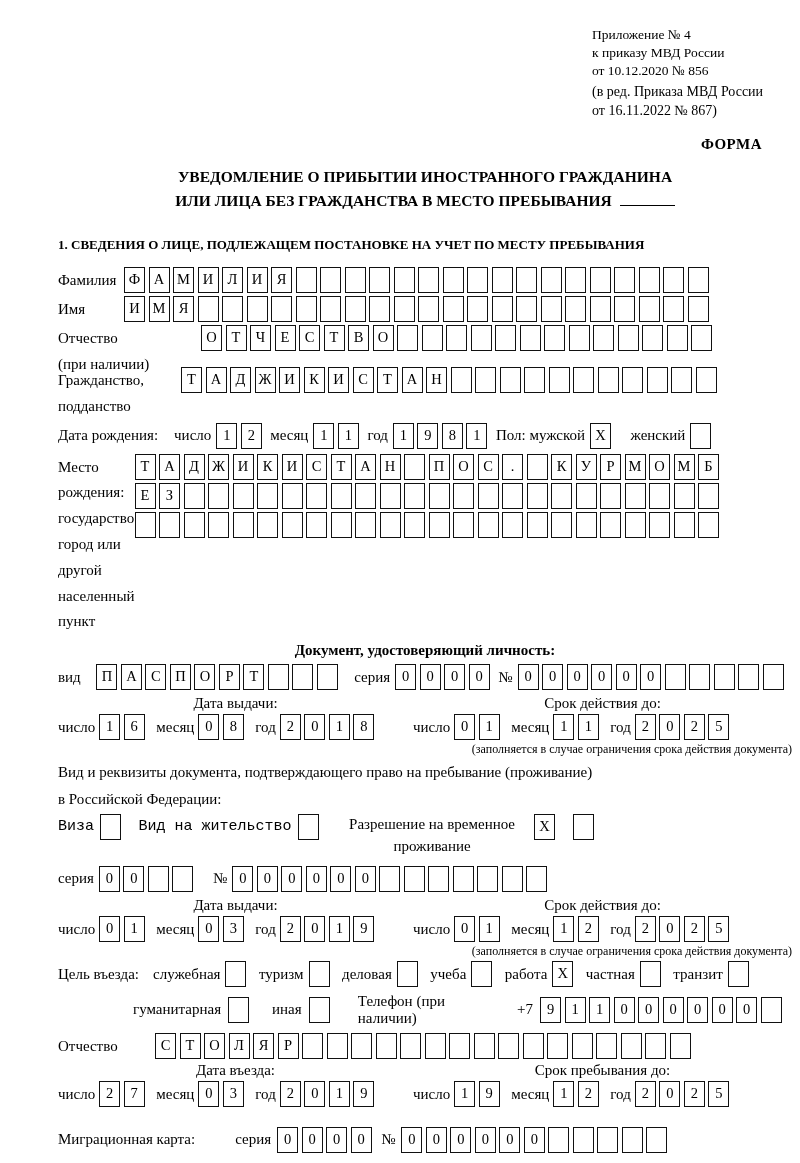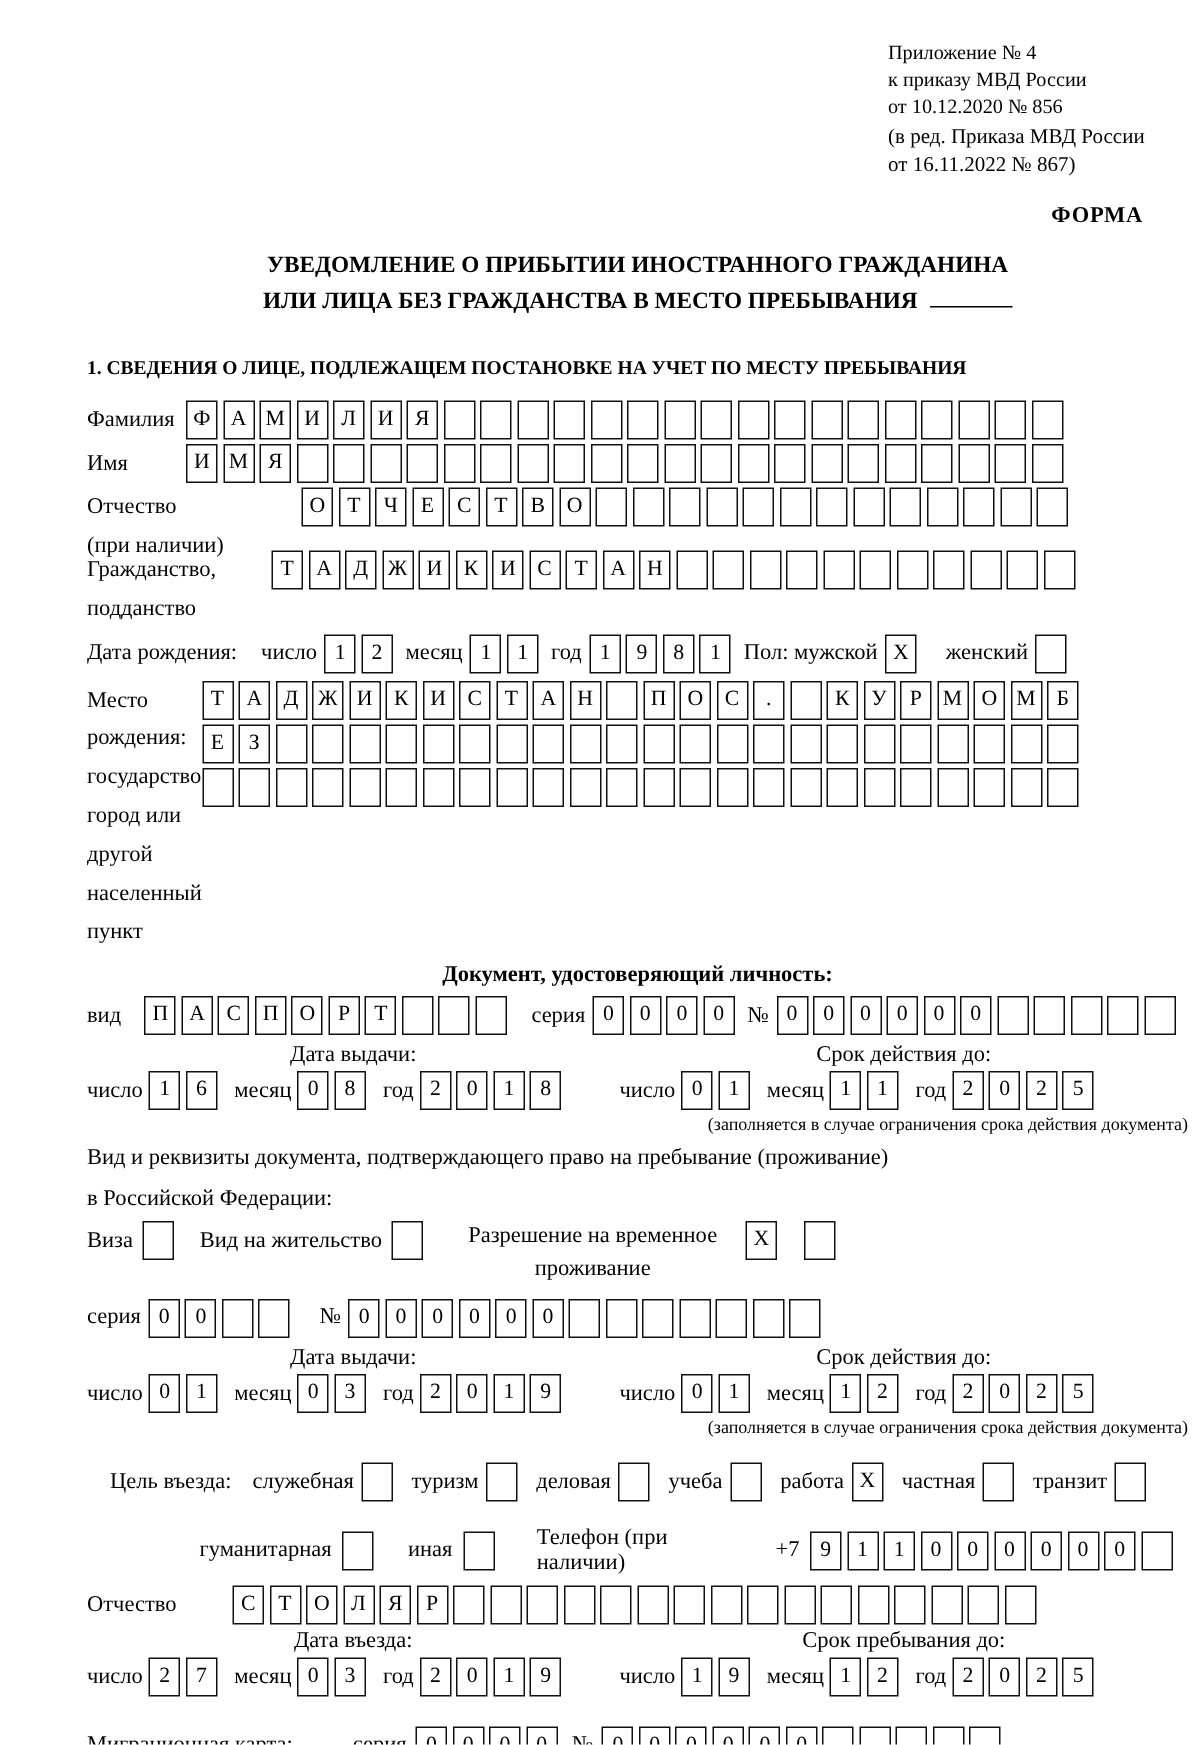--- a/index.html
+++ b/index.html
@@ -52,25 +52,25 @@
   .dg-line { display:flex; align-items:center; }
   .dg-line .flabel { margin-right:4px; }
   .dg-line .boxrow { margin-right:8px; }
   .note { font-size:12px; text-align:right; margin-top:2px; }
 
   .plain { font-size:15px; margin:4px 0; line-height:1.5; }
 
   
   .opts { display:flex; align-items:flex-start; font-size:15px; margin:4px 0 8px 0; }
   .opt { display:flex; align-items:flex-start; margin-right:14px; }
-  .opt .flabel { margin-right:6px; }
+  .opt .flabel { margin-right:6px;font-family:Liberation Mono, monospace; }
   .opt .optml { width:192px; text-align:center; line-height:1.45; margin-right:6px; }
   .opt .optml2 { width:178px; }
 
-  .purpose-row { display:flex; align-items:center; font-size:15px; margin:16px 0;justify-content:center; }
+  .purpose-row { display:flex; align-items:center; font-size:15px; margin:2px 0; }
   .purpose-row .pr-item { display:flex; align-items:center; margin-right:9px; }
   .purpose-row .pr-item .flabel { margin-right:5px; }
 
   .phone-row { display:flex; align-items:center; font-size:15px; margin:6px 0; padding-left:75px; }
   .phone-row > * { margin-right:7px; }
 
   .mcard-row { display:flex; align-items:center; font-size:15px; margin:20px 0; }
   .mcard-row > * { margin-right:6px; }
   .mcard-row .mlab { margin-right:40px; }
 </style>

